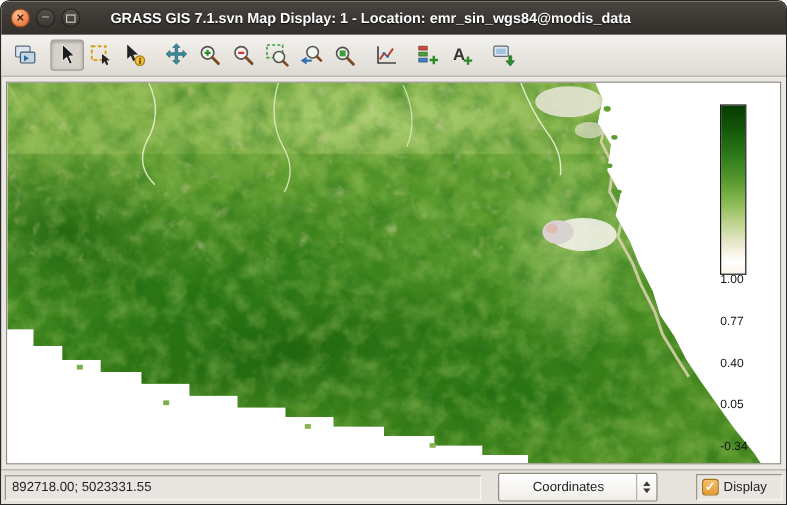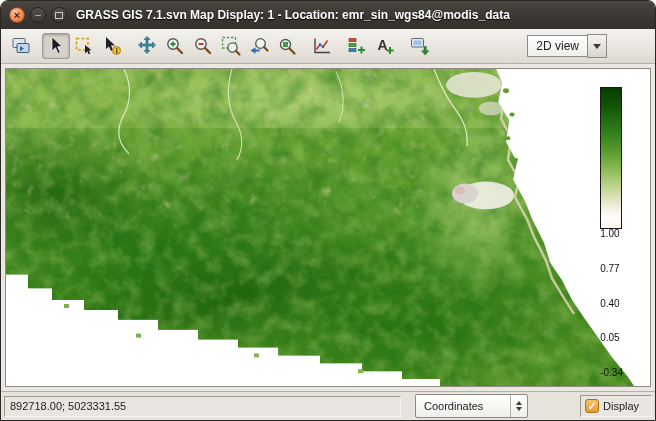--- a/index.html
+++ b/index.html
@@ -3,21 +3,21 @@
 <meta charset="utf-8">
 <style>
   html,body{margin:0;padding:0;background:#ffffff;font-family:"Liberation Sans",sans-serif;}
   .window{width:656px;height:421px;box-sizing:border-box;border:1px solid #2a2724;border-radius:8px 8px 0 0;overflow:hidden;display:flex;flex-direction:column;background:#ebe8e3;}
   
   .titlebar{height:28px;flex:0 0 28px;background:linear-gradient(#4a453f,#3a3632 60%,#34302c);display:flex;align-items:center;padding:0 8px;gap:5px;}
   .win-btn{width:16px;height:16px;border-radius:50%;display:flex;align-items:center;justify-content:center;font-size:11px;line-height:1;cursor:default;box-sizing:border-box;}
   .win-btn.close{background:radial-gradient(circle at 35% 30%,#fbc097,#ef8a54 55%,#d9602f);border:1px solid #9c4a20;color:#4a1f08;font-weight:bold;}
   .win-btn.plain{background:linear-gradient(#56504a,#3b3733);border:1px solid #26231f;color:#cfc9c2;font-size:10px;}
   .max-glyph{width:6px;height:5px;border:1px solid #cfc9c2;display:block;}
-  .title{color:#fff;font-weight:bold;font-size:12px;margin-left:4px;text-shadow:0 1px 1px #000;white-space:nowrap;overflow:hidden;}
+  .title{color:#fff;font-weight:bold;font-size:12px;margin-left:20px;text-shadow:0 1px 1px #000;white-space:nowrap;overflow:hidden;}
   
   .toolbar{height:34px;flex:0 0 34px;background:linear-gradient(#f4f2ee,#dedad3);border-bottom:1px solid #b3aea6;display:flex;align-items:center;padding:0 6px;}
   .tb-group{display:flex;margin-right:7px;}
   .tb{width:28px;height:26px;background:transparent;border:1px solid transparent;border-radius:3px;display:flex;align-items:center;justify-content:center;padding:0;margin:0;}
   .tb.active{background:#d6d2ca;border-color:#a19b91;box-shadow:inset 0 1px 3px rgba(0,0,0,.28);}
   .tb svg{width:22px;height:22px;display:block;}
   .combo{display:flex;align-items:center;height:24px;}
   .combo-field{padding:0 8px;font-size:12px;color:#222;border:1px solid #908a80;border-right:none;height:22px;display:flex;align-items:center;background:linear-gradient(#ffffff,#f0eeea);min-width:56px;box-sizing:border-box;}
   .combo-arrow{width:20px;height:24px;border:1px solid #908a80;background:linear-gradient(#f5f3ef,#d8d4cc);display:flex;align-items:center;justify-content:center;box-sizing:border-box;}
   .tri-down{width:0;height:0;border-left:4px solid transparent;border-right:4px solid transparent;border-top:5px solid #3c3a36;}
@@ -25,21 +25,21 @@
   
   .map-area{flex:1 1 auto;margin:4px;border:1px solid #8e8981;background:#fff;position:relative;overflow:hidden;}
   .map-svg{display:block;width:100%;height:100%;}
   .legend{position:absolute;top:18px;right:27px;display:flex;gap:4px;flex-direction:column;}
   .legend-bar{width:20px;height:140px;border:1px solid #1a1a1a;background:linear-gradient(180deg,#053c00 0%,#145708 14%,#2e7a19 30%,#579a2e 45%,#8aba55 58%,#bdd48d 70%,#e2e4c4 80%,#f8f4e8 88%,#ffffff 93%,#fcf4ea 100%);}
   .legend-labels{height:150px;margin-top:-5px;display:flex;flex-direction:column;justify-content:space-between;font-size:10px;color:#111;}
   
   .statusbar{height:28px;flex:0 0 28px;background:#e6e3dd;border-top:1px solid #b3aea6;display:flex;align-items:center;padding:0 3px;font-size:11px;color:#222;}
   .sunken{border:1px solid;border-color:#9b958c #f7f5f1 #f7f5f1 #9b958c;background:#e9e6e1;box-sizing:border-box;}
   .coords{width:397px;height:21px;line-height:19px;padding:0 5px;white-space:nowrap;overflow:hidden;}
-  .status-combo{margin-left:14px;height:22px;display:flex;align-items:center;border:1px solid #908a80;background:linear-gradient(#ffffff,#f0eeea);border-radius:2px;}
+  .status-combo{margin-left:14px;height:22px;display:flex;align-items:center;border:1px solid #908a80;background:linear-gradient(#ffffff,#f0eeea);border-radius:2px;padding-left:20px;}
   .status-combo .val{padding:0 8px;min-width:78px;}
   .spin{display:flex;flex-direction:column;justify-content:center;gap:2px;padding:0 5px;border-left:1px solid #b5b0a8;height:100%;box-sizing:border-box;}
   .tri-up-s{width:0;height:0;border-left:3px solid transparent;border-right:3px solid transparent;border-bottom:4px solid #3c3a36;}
   .tri-down-s{width:0;height:0;border-left:3px solid transparent;border-right:3px solid transparent;border-top:4px solid #3c3a36;}
   .render-box{margin-left:auto;height:22px;display:flex;align-items:center;gap:4px;padding:0 4px;width:72px;overflow:hidden;flex:0 0 auto;}
   .checkbox{width:14px;height:14px;border-radius:3px;background:linear-gradient(#f6c06a,#e79a2e);border:1px solid #a5731f;color:#fff;font-size:11px;line-height:12px;text-align:center;font-weight:bold;box-sizing:border-box;flex:0 0 14px;}
   .render-label{white-space:nowrap;}
 </style>
 </head>
 <body>
@@ -168,28 +168,20 @@
     <div class="tb-group">
       <button class="tb">
         <svg viewBox="0 0 22 22">
           <rect x="2.5" y="3.5" width="12" height="8.5" rx="1" fill="#dce6ee" stroke="#5b6b7a"></rect>
           <rect x="4.5" y="5.5" width="8" height="4.5" fill="#9fc3df"></rect>
           <path d="M15,11.5 v4.2 h-2.4 l3.6,4.3 3.6,-4.3 h-2.4 v-4.2 z" fill="#2c8c2c" stroke="#1c5c1c" stroke-width="0.5"></path>
         </svg>
       </button>
     </div>
 
-    <div class="combo view-combo">
-      <div class="combo-field">
-          <span>2D view</span>
-        </div>
-      <div class="combo-arrow">
-          <span class="tri-down"></span>
-        </div>
-    </div>
   </div>
 
   <div class="map-area">
     <svg class="map-svg" viewBox="0 0 644 321" preserveAspectRatio="none">
       <defs>
         <clipPath id="land">
           <path d="M0,0 H490 L496,14 492,34 503,52 500,74 511,94 507,112 519,134 526,152 538,176 544,196 556,214 566,234 578,252 592,272 606,292 622,312 628,321 H434 V314 H396 V306 H356 V298 H314 V290 H272 V282 H232 V274 H192 V264 H152 V254 H112 V244 H78 V234 H46 V222 H22 V208 H0 Z"></path>
         </clipPath>
         <linearGradient id="base" x1="0" y1="0" x2="0.25" y2="1">
           <stop offset="0" stop-color="#8ab44d"></stop>

